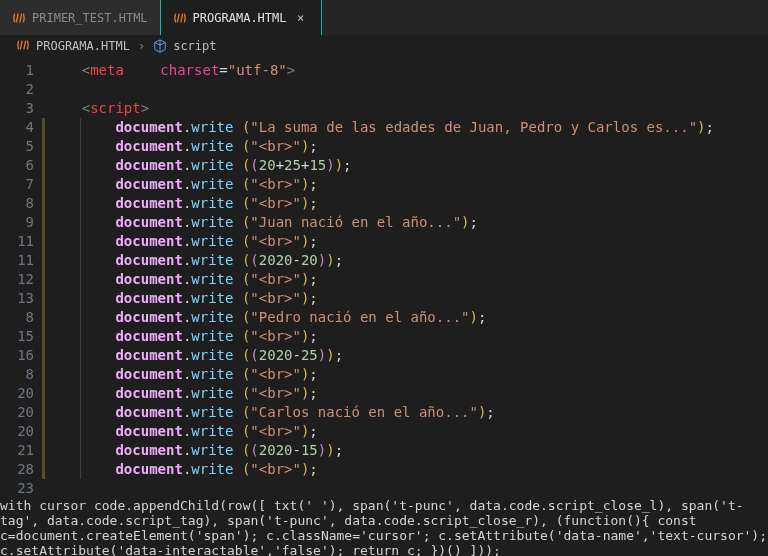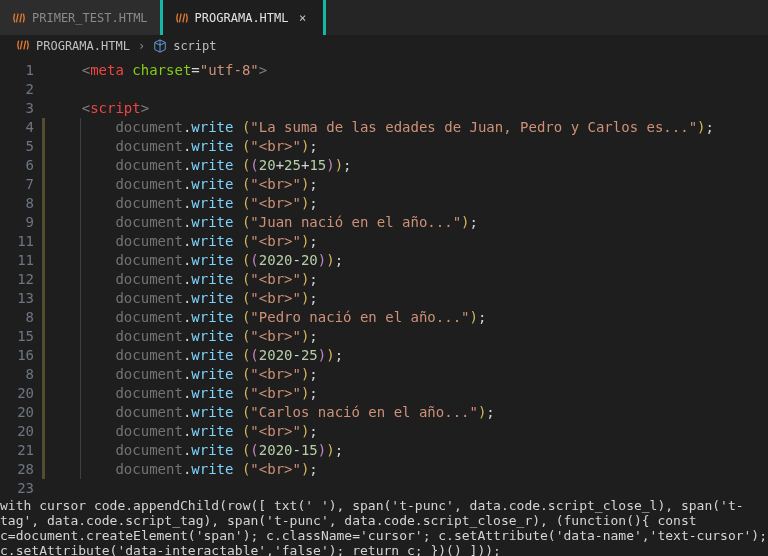--- a/index.html
+++ b/index.html
@@ -15,21 +15,21 @@
     display: flex;
     background: #252526;
     height: 35px;
   }
   .tab {
     display: flex; align-items: center;
     padding: 0 12px;
     gap: 6px;
     color: #8a8a8a;
     background: #2d2d2d;
-    border-right: 3px solid #14b8a6;
+    border-right: 1px solid #14b8a6;
     font-size: 12px;
     cursor: pointer;
   }
   .tab.active {
     background: #1e1e1e;
     color: #e2e2e2;
   }
   .tab .file-icon { width: 14px; height: 14px; display: flex; align-items: center; justify-content: center; }
   .tab .close { width: 16px; text-align: center; color: #c8c8c8; }
   .breadcrumbs {
@@ -73,24 +73,24 @@
     position: absolute;
     top: 0; bottom: 0;
     left: -6px;
     width: 3px;
     background: #8a7a3a;
     opacity: 0.5;
   }
   
   .t-tag   { color: #ef4444; }
   .t-punc  { color: #808080; }
-  .t-attr  { color: #84cc16; }
+  .t-attr  { color: #ec4899; margin-left: 28px; }
   .t-op    { color: #d4d4d4; }
   .t-str   { color: #ce9178; }
-  .t-obj   { color: #737373; }
+  .t-obj   { color: #f0abfc; font-weight: bold; }
   .t-func  { color: #7dd3fc; }
   .t-paren { color: #d4b75c; }
   .t-paren2{ color: #c586c0; }
   .t-num   { color: #b5cea8; }
   .t-semi  { color: #d4d4d4; }
   .cube-icon { width:14px; height:14px; display:inline-flex; }
   .html-mini { width:14px; height:14px; display:inline-flex; }
 </style>
 </head>
 <body>

